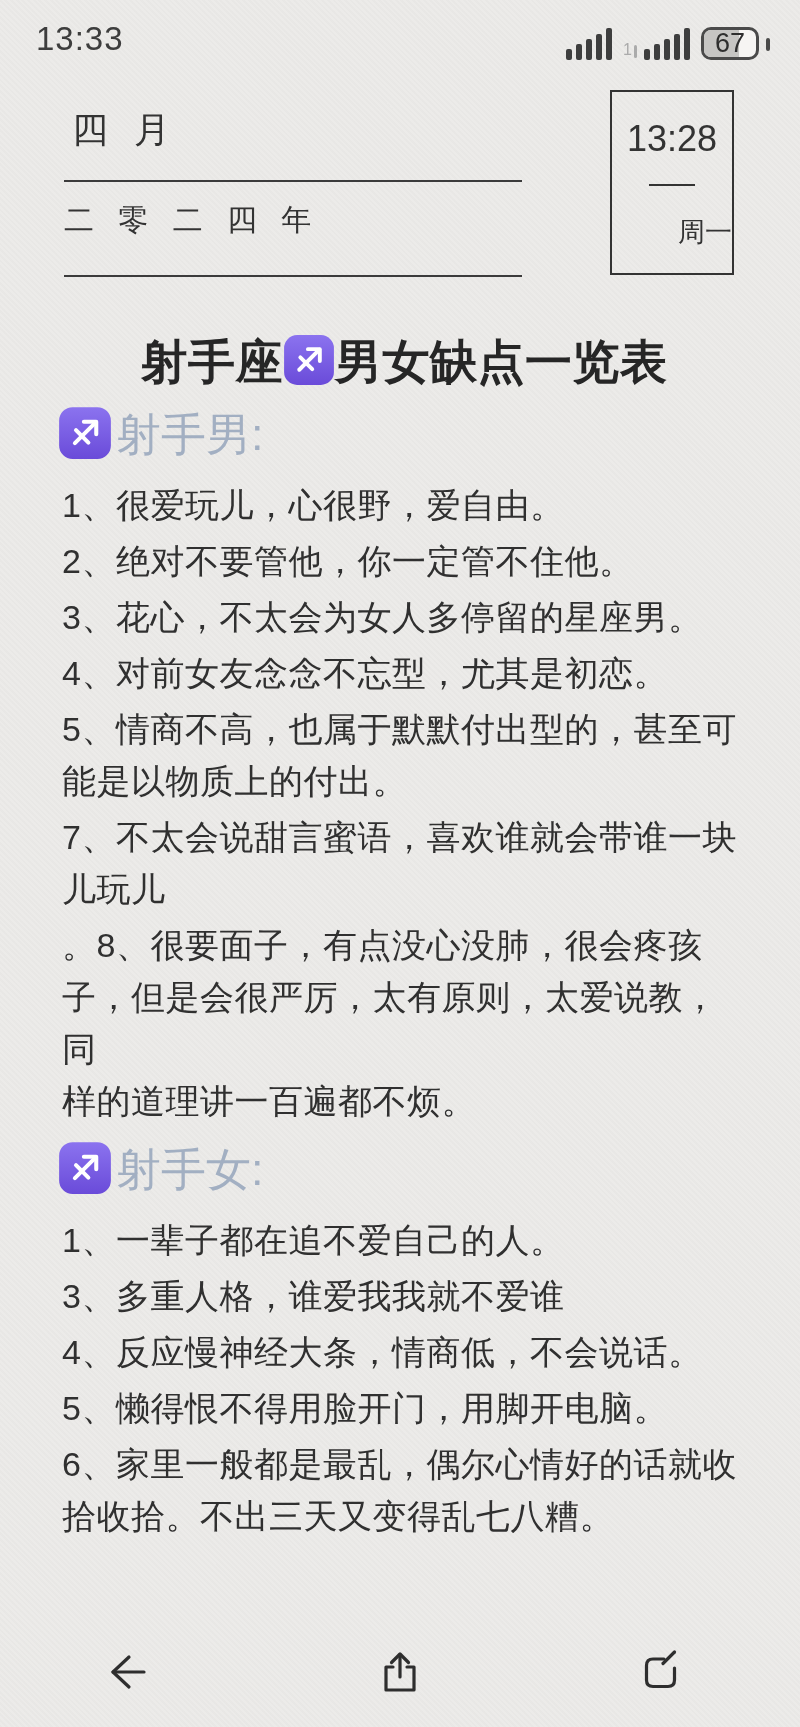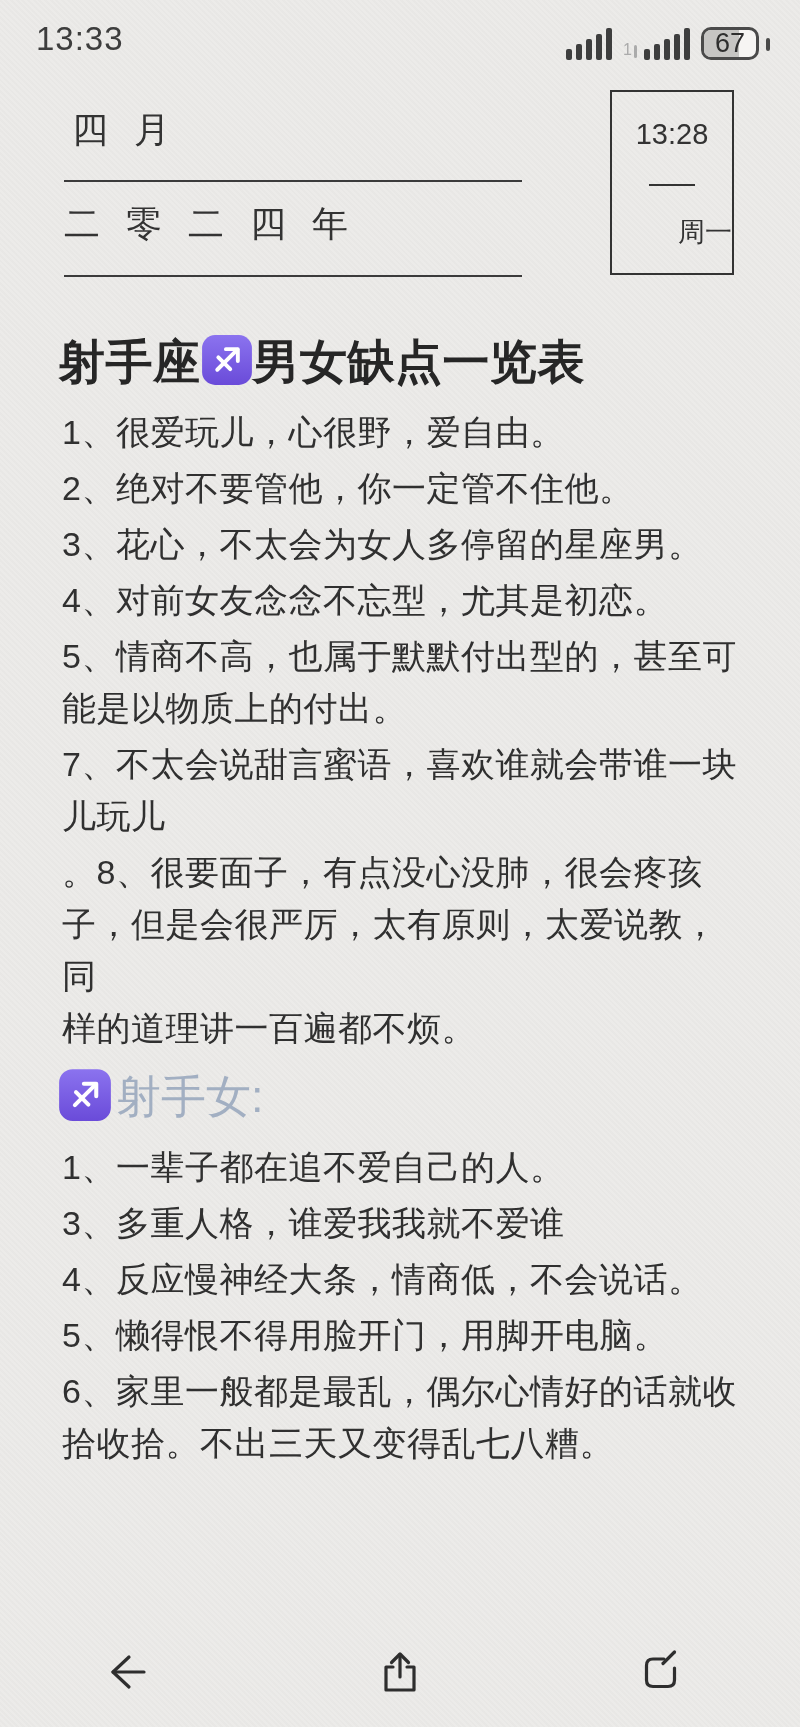--- a/index.html
+++ b/index.html
@@ -21,30 +21,30 @@
   .sim-ind { display:flex; align-items:flex-end; gap:2px; color:#ABABAB; font-size:16px; line-height:16px; padding-bottom:2px; }
   .sim-bar { width:3px; height:13px; background:#ABABAB; border-radius:1.5px; display:inline-block; }
   .battery { position:relative; width:58px; height:33px; border:3px solid #4A4A4A; border-radius:10px; background:#F6F5F3; overflow:hidden; box-sizing:border-box; }
   .battery-fill { position:absolute; left:0; top:0; bottom:0; width:67%; background:#C6C5C3; }
   .battery-num { position:relative; z-index:1; display:block; text-align:center; font-size:27px; font-weight:500; line-height:27px; color:#2E2E2E; }
   .battery-nub { width:4px; height:13px; background:#4A4A4A; border-radius:2px; margin-bottom:9px; }
 
   
   .dh-month { position:absolute; left:64px; top:106px; font-size:36px; letter-spacing:8px; color:#333;margin-left:8px; }
   .dh-line1 { position:absolute; left:64px; top:180px; width:458px; height:0; border-top:2.5px solid #3B3B3B; }
-  .dh-year  { position:absolute; left:64px; top:200px; font-size:36px; letter-spacing:8px; color:#333; }
+  .dh-year  { position:absolute; left:64px; top:200px; font-size:30px; letter-spacing:8px; color:#333; }
   .dh-line2 { position:absolute; left:64px; top:275px; width:458px; height:0; border-top:2.5px solid #3B3B3B; }
   .time-box { position:absolute; left:610px; top:90px; width:124px; height:185px; border:2.5px solid #333; box-sizing:border-box; }
-  .tb-clock { position:absolute; top:26px; left:0; right:0; text-align:center; font-size:29px; color:#333; }
+  .tb-clock { position:absolute; top:26px; left:0; right:0; text-align:center; font-size:36px; color:#333; }
   .tb-div { position:absolute; top:92px; left:50%; transform:translateX(-50%); width:46px; border-top:2.5px solid #333; }
   .tb-weekday { position:absolute; top:122px; left:0; right:0; text-align:right; font-size:27px; color:#333; }
 
   
   .note { position:absolute; left:58px; top:332px; width:692px; }
-  .note-title { margin:0 0 14px 0; font-size:47px; line-height:60px; font-weight:700; color:#262626; letter-spacing:0.5px; white-space:nowrap; }
+  .note-title { margin:0 0 14px 0; font-size:47px; line-height:60px; font-weight:700; color:#262626; letter-spacing:0.5px; white-space:nowrap;text-align:center; }
   .emoji { display:inline-block; vertical-align:-8px; }
   .note-h2 { margin:14px 0 16px 0; font-size:45px; line-height:56px; font-weight:400; color:#A2AFC2; }
   .note-h2 .emoji { vertical-align:-10px; margin-right:4px; }
   .note-p { margin:4px; font-size:34px; line-height:52px; color:#303030; white-space:pre-line; letter-spacing:0.5px; }
 
   
   .toolbar-btn { position:absolute; width:48px; height:48px; top:1648px; cursor:pointer; }
   .tb-back  { left:102px; }
   .tb-share { left:376px; }
   .tb-edit  { left:636px; }
@@ -113,20 +113,34 @@
               </linearGradient>
             </defs>
             <rect x="1" y="1" width="46" height="46" rx="12" fill="url(#sg1)"></rect>
             <g stroke="#FFFFFF" stroke-width="3.6" stroke-linecap="round" stroke-linejoin="round" fill="none">
               <path d="M15 33 L33.5 14.5"></path>
               <path d="M23 14 H34 V25"></path>
               <path d="M16 21.5 L27 32.5"></path>
             </g>
           </svg></span><span>男女缺点一览表</span></h1>
 
+    <h2 class="note-h2"><span class="emoji"><svg width="54" height="54" viewBox="0 0 48 48">
+            <defs>
+              <linearGradient id="sg2" x1="0" y1="0" x2="0" y2="1">
+                <stop offset="0" stop-color="#8B73EF"></stop>
+                <stop offset="1" stop-color="#6A4BD9"></stop>
+              </linearGradient>
+            </defs>
+            <rect x="1" y="1" width="46" height="46" rx="12" fill="url(#sg2)"></rect>
+            <g stroke="#FFFFFF" stroke-width="3.6" stroke-linecap="round" stroke-linejoin="round" fill="none">
+              <path d="M15 33 L33.5 14.5"></path>
+              <path d="M23 14 H34 V25"></path>
+              <path d="M16 21.5 L27 32.5"></path>
+            </g>
+          </svg></span><span>射手男:</span></h2>
 
     <p class="note-p">1、很爱玩儿，心很野，爱自由。</p>
     <p class="note-p">2、绝对不要管他，你一定管不住他。</p>
     <p class="note-p">3、花心，不太会为女人多停留的星座男。</p>
     <p class="note-p">4、对前女友念念不忘型，尤其是初恋。</p>
     <p class="note-p">5、情商不高，也属于默默付出型的，甚至可
 能是以物质上的付出。</p>
     <p class="note-p">7、不太会说甜言蜜语，喜欢谁就会带谁一块
 儿玩儿</p>
     <p class="note-p">。8、很要面子，有点没心没肺，很会疼孩

